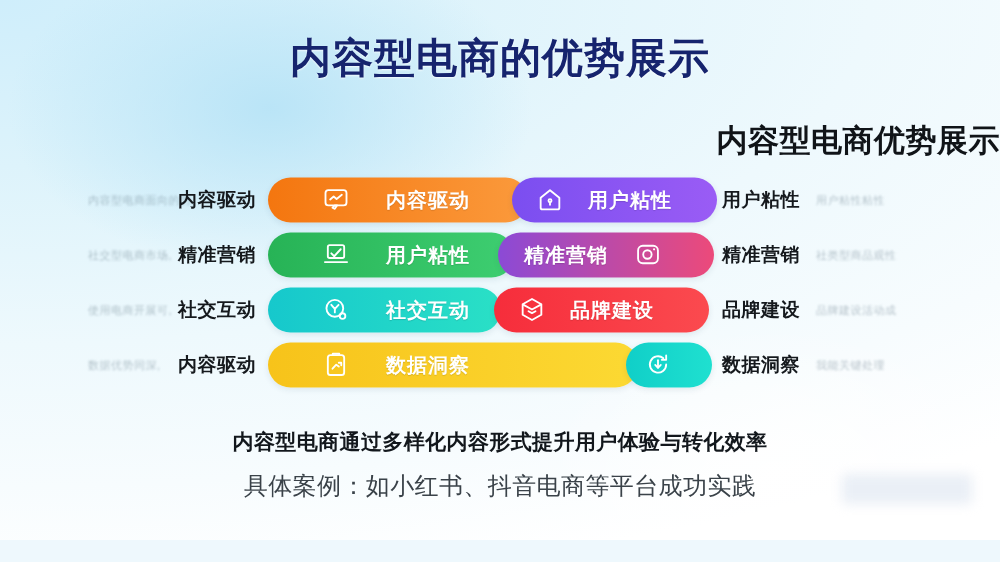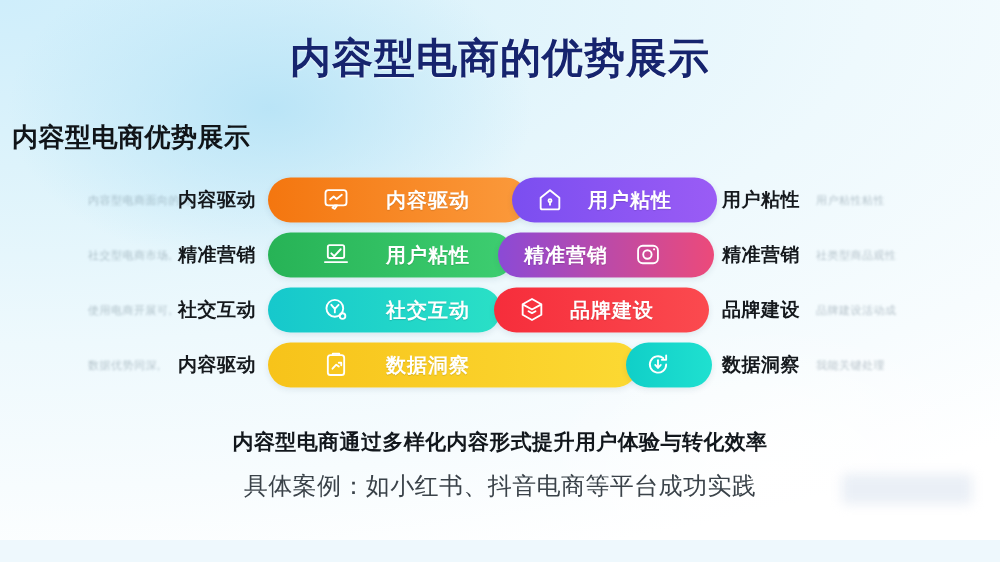--- a/index.html
+++ b/index.html
@@ -50,23 +50,23 @@
     text-align: center;
     font-size: 41px;
     line-height: 1.1;
     font-weight: 700;
     color: #16246e;
     letter-spacing: 1px;
     text-shadow: 0 1px 2px rgba(255,255,255,0.8);
   }
   .sub-title {
     position: absolute;
-    top: 120px; left: 12px; right: 0;
-    text-align: left;
-    font-size: 26px;
+    top: 120px; left: 0; right: 0;
+    text-align: right;
+    font-size: 31px;
     font-weight: 700;
     color: #101418;
     letter-spacing: 0.5px;
   }
 
   
   .rows {
     position: absolute;
     top: 172px;
     left: 0;

